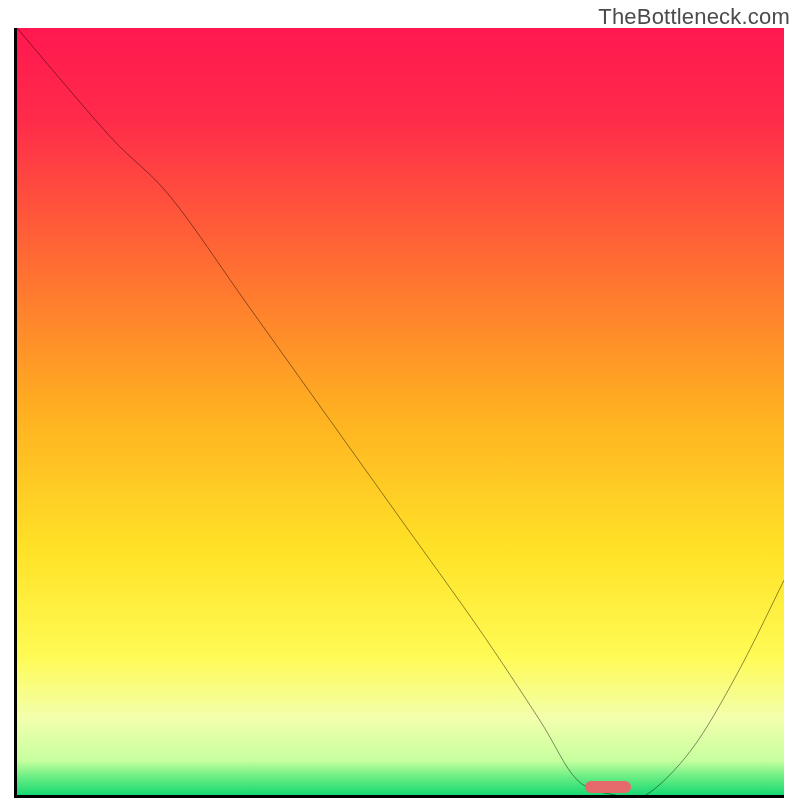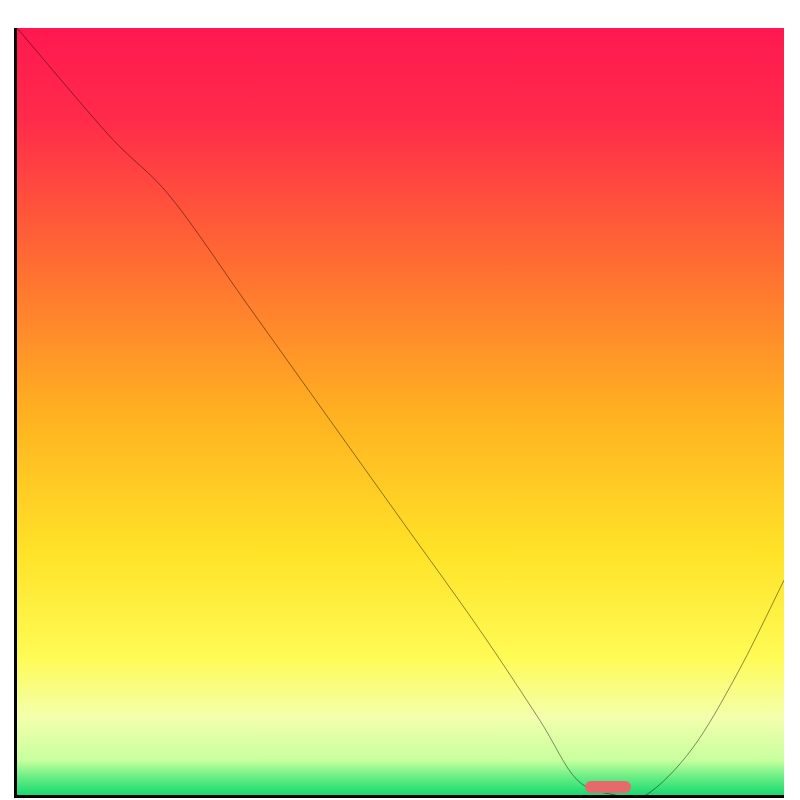--- a/index.html
+++ b/index.html
@@ -55,20 +55,21 @@
     color: #4b4b4b;
     font-size: 22px;
     font-weight: 500;
     letter-spacing: 0.2px;
   }
 </style>
 </head>
 <body>
 
 <div class="stage">
+  <div class="watermark">TheBottleneck.com</div>
 
   <div class="plot-area">
     <svg class="gradient-bg" viewBox="0 0 100 100" preserveAspectRatio="none">
       <defs>
         <linearGradient id="bg-grad" x1="0" y1="0" x2="0" y2="1">
             <stop offset="0%" stop-color="#ff1850"></stop>
             <stop offset="12%" stop-color="#ff2b4a"></stop>
             <stop offset="30%" stop-color="#ff6a33"></stop>
             <stop offset="50%" stop-color="#ffb021"></stop>
             <stop offset="68%" stop-color="#ffe227"></stop>

